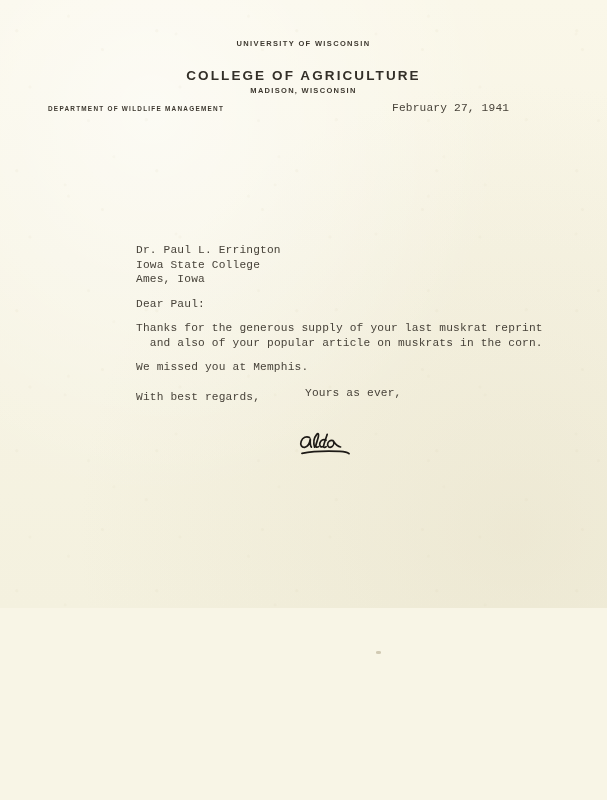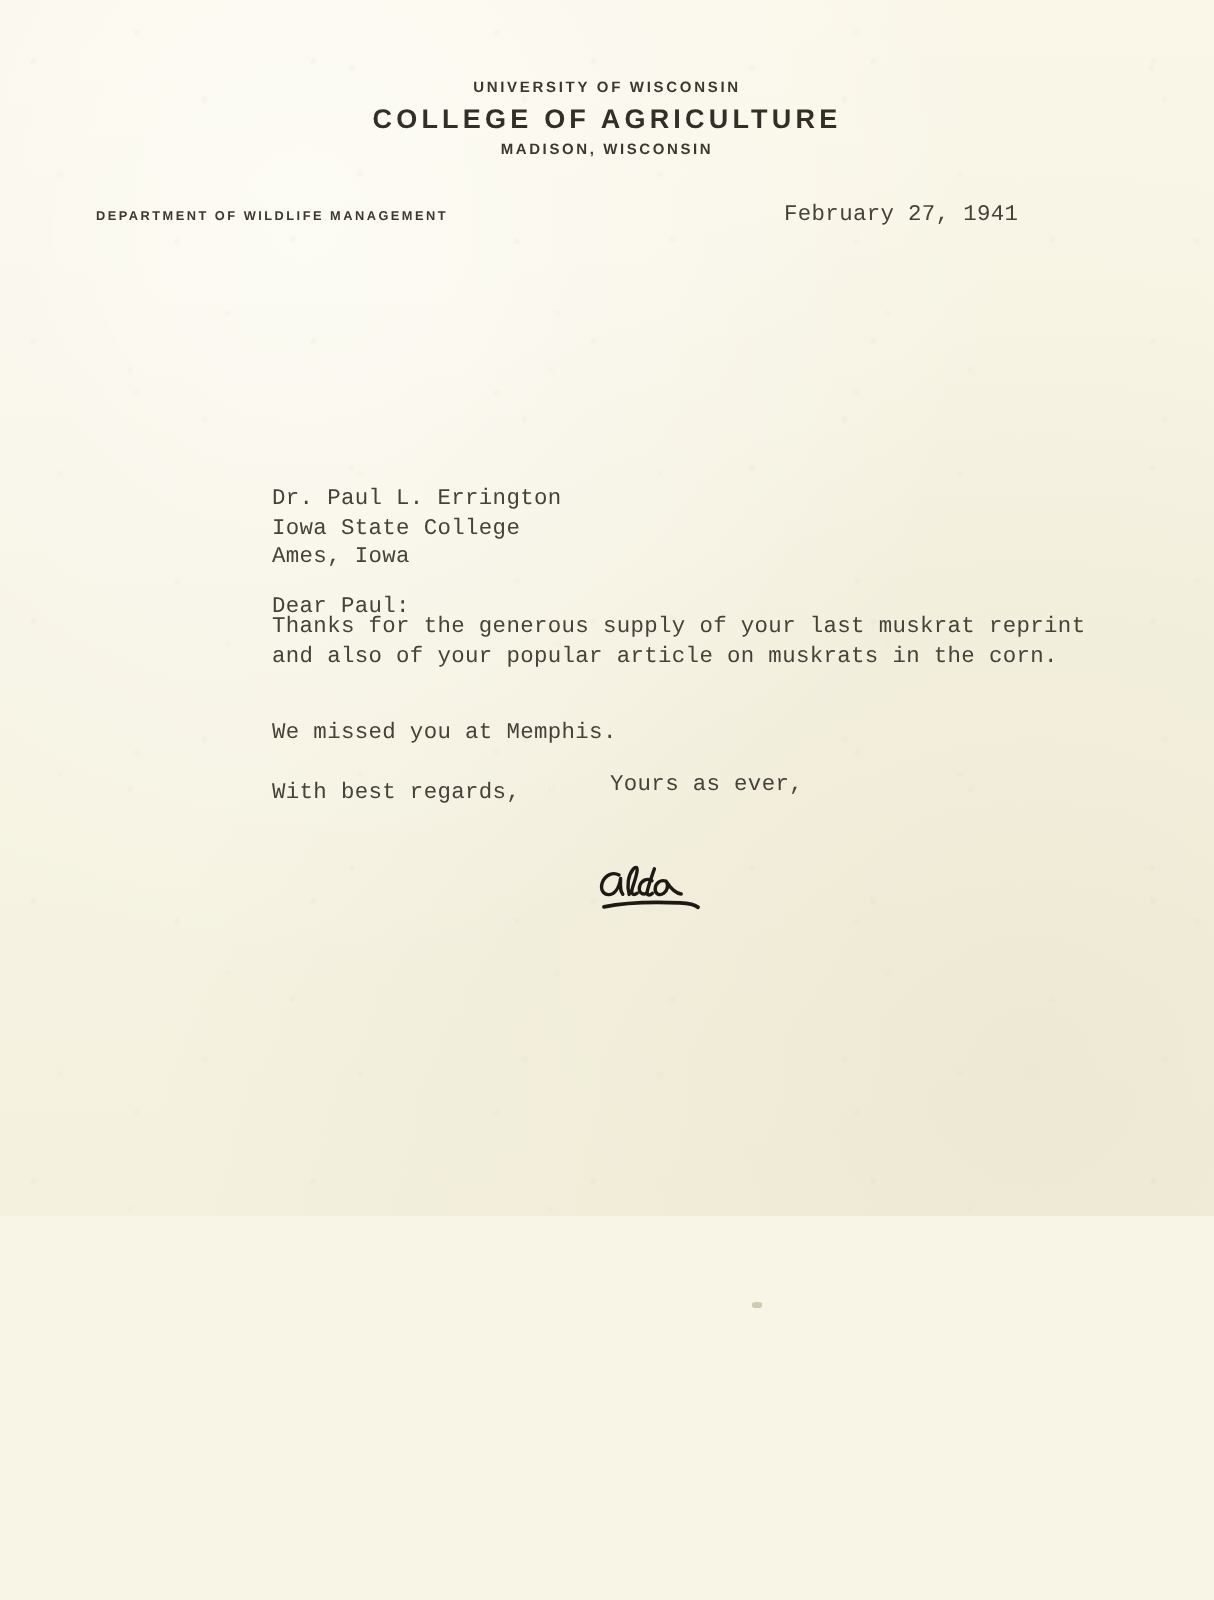--- a/index.html
+++ b/index.html
@@ -58,21 +58,21 @@
     font-size: 7.5px;
     font-weight: 700;
     letter-spacing: 1.35px;
     line-height: 11px;
   }
   .lh-college {
     font-size: 13.5px;
     font-weight: 700;
     letter-spacing: 2.1px;
     line-height: 18px;
-    margin-top: 2px;
+    margin-top: 18px;
     color: #332f28;
   }
   .lh-city {
     font-size: 7.5px;
     font-weight: 700;
     letter-spacing: 1.3px;
     line-height: 11px;
     margin-top: 0;
   }
 
@@ -111,21 +111,22 @@
 
   .salutation {
     position: absolute;
     left: 136px;
     top: 297px;
   }
 
   .para-1 {
     position: absolute;
     left: 136px;
-    top: 307px;
+    top: 321px;
+    text-align: right;
   }
 
   .para-2 {
     position: absolute;
     left: 136px;
     top: 360px;
   }
 
   .para-3 {
     position: absolute;

